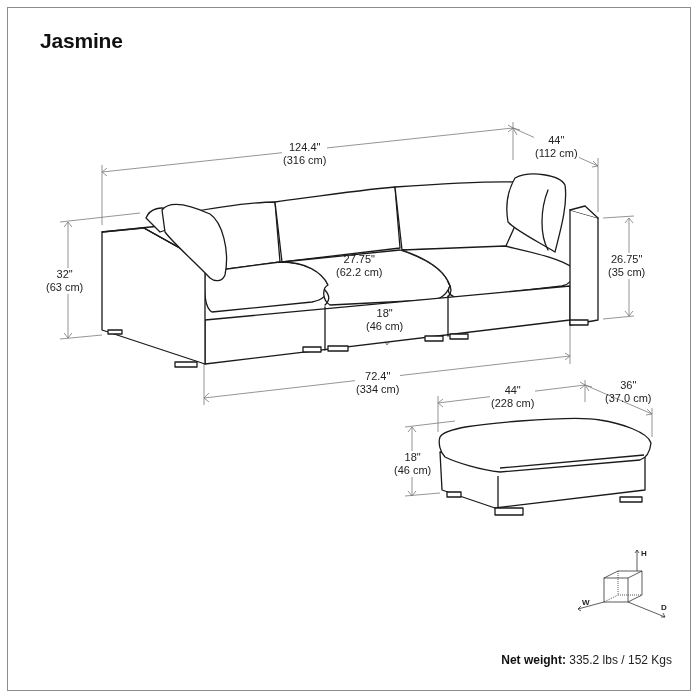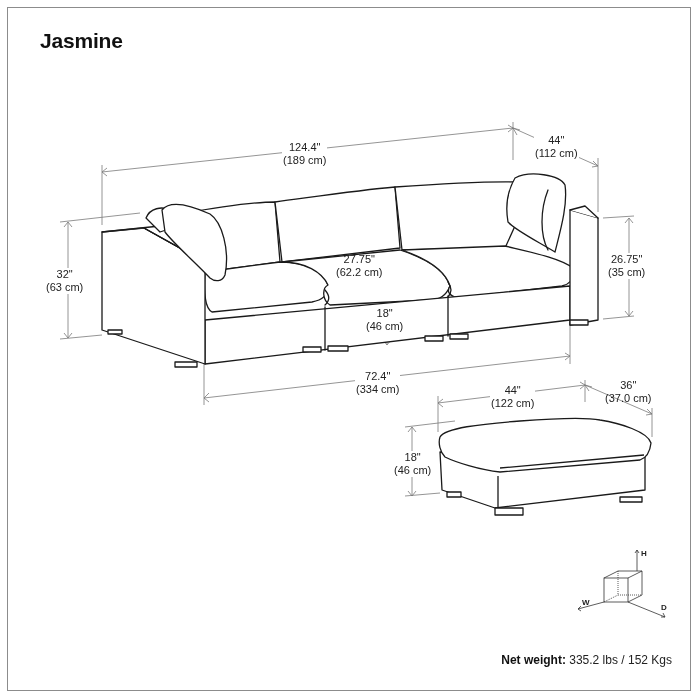--- a/index.html
+++ b/index.html
@@ -143,21 +143,21 @@
     <polyline points="635,553 637,550 639,553"></polyline>
     <line x1="604" y1="602" x2="578" y2="609"></line>
     <polyline points="581,606 578,609 581,611"></polyline>
     <line x1="628" y1="602" x2="665" y2="617"></line>
     <polyline points="661,617 665,617 663,613"></polyline>
   </g>
 </svg>
 
 <div class="dim" style="left:282px; top:141px;">
   <div>124.4"</div>
-  <div>(189 cm)</div>
+  <div>(316 cm)</div>
 </div>
 <div class="dim" style="left:534px; top:134px;">
   <div>44"</div>
   <div>(112 cm)</div>
 </div>
 <div class="dim" style="left:45px; top:268px;">
   <div>32"</div>
   <div>(63 cm)</div>
 </div>
 <div class="dim" style="left:607px; top:253px;">
@@ -172,21 +172,21 @@
   <div>18"</div>
   <div>(46 cm)</div>
 </div>
 <div class="dim" style="left:355px; top:370px;">
   <div>72.4"</div>
   <div>(334 cm)</div>
 </div>
 
 <div class="dim" style="left:490px; top:384px;">
   <div>44"</div>
-  <div>(122 cm)</div>
+  <div>(228 cm)</div>
 </div>
 <div class="dim" style="left:604px; top:379px; background:transparent;">
   <div>36"</div>
   <div>(37.0 cm)</div>
 </div>
 <div class="dim" style="left:393px; top:451px;">
   <div>18"</div>
   <div>(46 cm)</div>
 </div>
 

